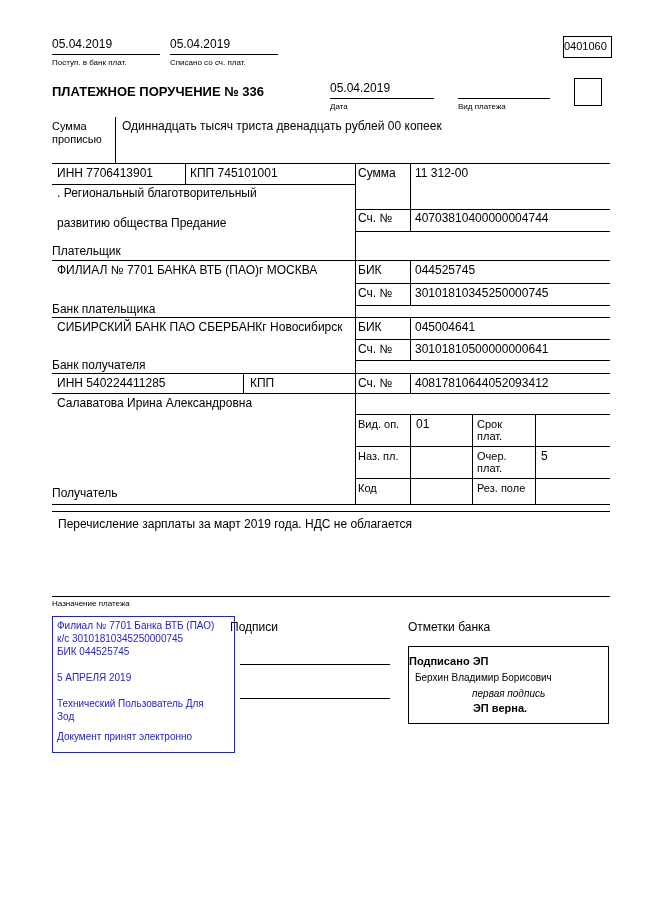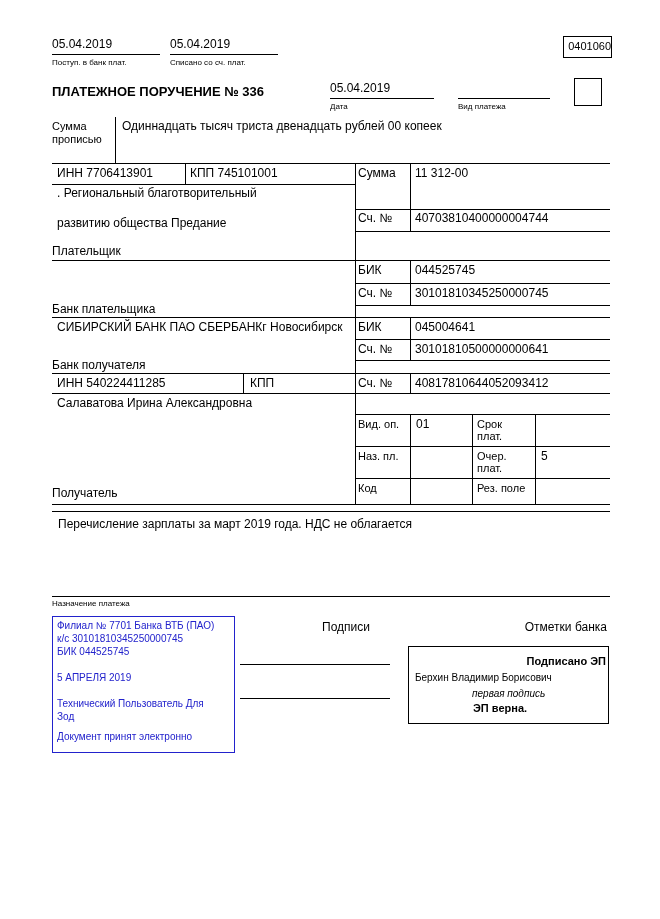--- a/index.html
+++ b/index.html
@@ -7,21 +7,21 @@
   .tx{position:absolute;font-size:12px;line-height:13px;white-space:nowrap;}
   .t11{font-size:11px;}
   .t10{font-size:10px;line-height:12px;}
   .cap{position:absolute;font-size:8px;line-height:9px;white-space:nowrap;}
   .hl{position:absolute;height:1px;background:#000;}
   .vl{position:absolute;width:1px;background:#000;}
   .bb{border-bottom:1px solid #000;}
   .box{position:absolute;border:1px solid #000;}
   .bold{font-weight:bold;text-align:right;}
   .ital{font-style:italic;margin-left:8px;}
-  .ctr{text-align:right;}
+  .ctr{text-align:left;}
   .blue{color:var(--stamp-blue,#2222cc);}
   .bluebox{position:absolute;border:1px solid var(--stamp-blue,#2222cc);}
 </style>
 </head>
 <body>
 
 <div class="page">
 
   <div class="tx bb" style="left:52px;top:38px;width:108px;height:16px">05.04.2019</div>
   <div class="cap" style="left:52px;top:58px">Поступ. в банк плат.</div>
@@ -74,20 +74,21 @@
   <div class="tx" style="left:57px;top:167px">ИНН 7706413901</div>
   <div class="tx" style="left:190px;top:167px">КПП 745101001</div>
   <div class="tx" style="left:358px;top:167px">Сумма</div>
   <div class="tx" style="left:415px;top:167px">11 312-00</div>
   <div class="tx" style="left:57px;top:187px">. Региональный благотворительный</div>
   <div class="tx" style="left:57px;top:217px">развитию общества Предание</div>
   <div class="tx" style="left:358px;top:212px">Сч. №</div>
   <div class="tx" style="left:415px;top:212px">40703810400000004744</div>
   <div class="tx" style="left:52px;top:245px">Плательщик</div>
 
+  <div class="tx" style="left:57px;top:264px">ФИЛИАЛ № 7701 БАНКА ВТБ (ПАО)г МОСКВА</div>
   <div class="tx" style="left:358px;top:264px">БИК</div>
   <div class="tx" style="left:415px;top:264px">044525745</div>
   <div class="tx" style="left:358px;top:287px">Сч. №</div>
   <div class="tx" style="left:415px;top:287px">30101810345250000745</div>
   <div class="tx" style="left:52px;top:303px">Банк плательщика</div>
 
   <div class="tx" style="left:57px;top:321px">СИБИРСКИЙ БАНК ПАО СБЕРБАНКг Новосибирск</div>
   <div class="tx" style="left:358px;top:321px">БИК</div>
   <div class="tx" style="left:415px;top:321px">045004641</div>
   <div class="tx" style="left:358px;top:343px">Сч. №</div>

